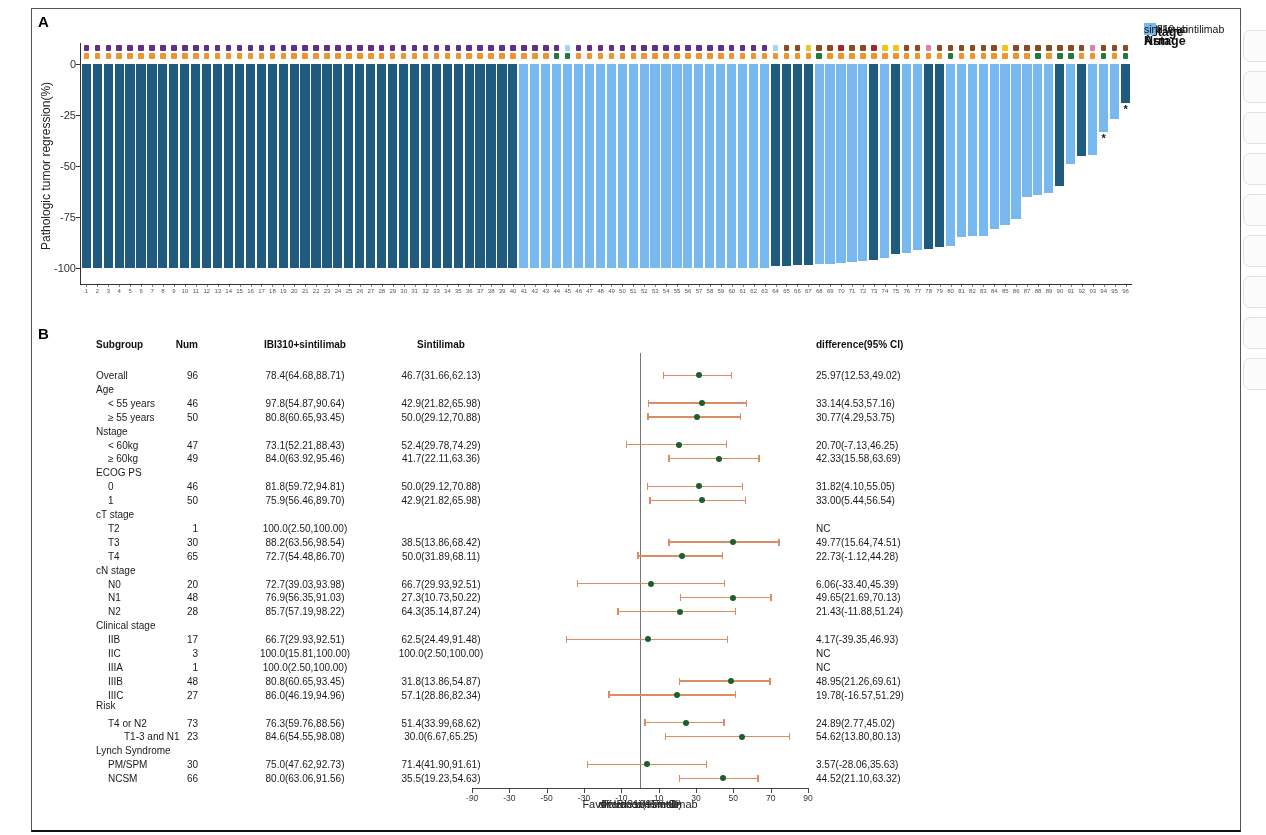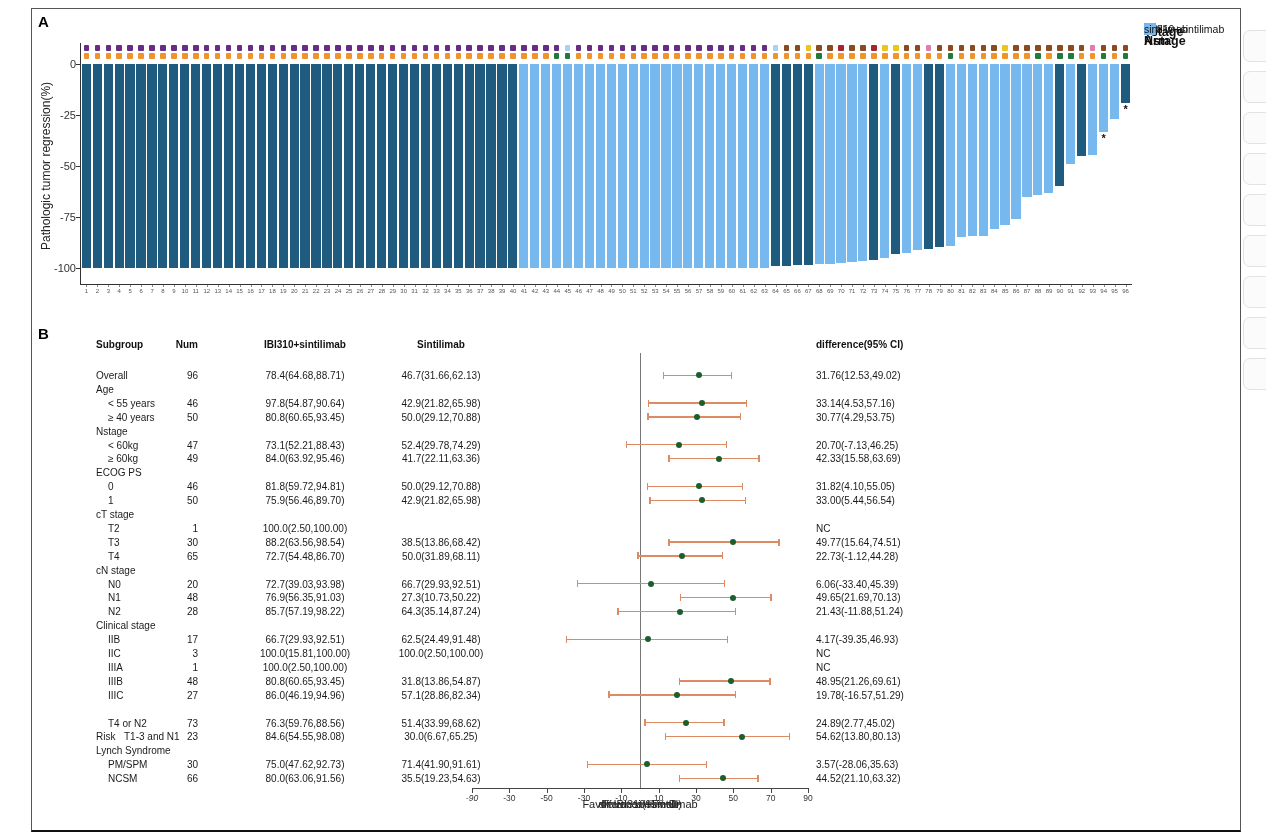--- a/index.html
+++ b/index.html
@@ -604,36 +604,36 @@
       <div style="left: 44px; top: 208px; width: 4px; height: 1px; background: rgb(51, 51, 51);"></div>
       <div class="ytlab" style="left: 14px; top: 253px; width: 30px;">-100</div>
       <div style="left: 44px; top: 259px; width: 4px; height: 1px; background: rgb(51, 51, 51);"></div>
       <div class="ast" style="left: 1067.66px; top: 124.34px; width: 8px;">*</div>
       <div class="ast" style="left: 1089.53px; top: 94.76px; width: 8px;">*</div>
       <div style="left: 607.5px; top: 344px; width: 1.5px; height: 435px; background: rgb(119, 119, 119);"></div>
       <div class="cell" style="left: 64px; top: 361px;">Overall</div>
       <div class="cell" style="left: 118px; top: 361px; width: 48px; text-align: right;">96</div>
       <div class="cell" style="left: 198px; top: 361px; width: 150px; text-align: center;">78.4(64.68,88.71)</div>
       <div class="cell" style="left: 334px; top: 361px; width: 150px; text-align: center;">46.7(31.66,62.13)</div>
-      <div class="cell" style="left: 784px; top: 361px;">31.76(12.53,49.02)</div>
+      <div class="cell" style="left: 784px; top: 361px;">25.97(12.53,49.02)</div>
       <div style="left: 631.39px; top: 365.5px; width: 68.1159px; height: 1.4px; background: rgb(221, 139, 99);"></div>
       <div style="left: 630.69px; top: 362.7px; width: 1.4px; height: 7px; background: rgb(221, 139, 99);"></div>
       <div style="left: 698.806px; top: 362.7px; width: 1.4px; height: 7px; background: rgb(221, 139, 99);"></div>
       <div style="left: 664.286px; top: 363.2px; width: 6px; height: 6px; border-radius: 50%; background: rgb(29, 94, 46);"></div>
       <div class="cell" style="left: 64px; top: 374.9px;">Age</div>
       <div class="cell" style="left: 76px; top: 388.8px;">&lt; 55 years</div>
       <div class="cell" style="left: 118px; top: 388.8px; width: 48px; text-align: right;">46</div>
       <div class="cell" style="left: 198px; top: 388.8px; width: 150px; text-align: center;">97.8(54.87,90.64)</div>
       <div class="cell" style="left: 334px; top: 388.8px; width: 150px; text-align: center;">42.9(21.82,65.98)</div>
       <div class="cell" style="left: 784px; top: 388.8px;">33.14(4.53,57.16)</div>
       <div style="left: 616.456px; top: 393.3px; width: 98.2444px; height: 1.4px; background: rgb(221, 139, 99);"></div>
       <div style="left: 615.756px; top: 390.5px; width: 1.4px; height: 7px; background: rgb(221, 139, 99);"></div>
       <div style="left: 714.001px; top: 390.5px; width: 1.4px; height: 7px; background: rgb(221, 139, 99);"></div>
       <div style="left: 666.862px; top: 391px; width: 6px; height: 6px; border-radius: 50%; background: rgb(29, 94, 46);"></div>
-      <div class="cell" style="left: 76px; top: 402.7px;">≥ 40 years</div>
+      <div class="cell" style="left: 76px; top: 402.7px;">≥ 55 years</div>
       <div class="cell" style="left: 118px; top: 402.7px; width: 48px; text-align: right;">50</div>
       <div class="cell" style="left: 198px; top: 402.7px; width: 150px; text-align: center;">80.8(60.65,93.45)</div>
       <div class="cell" style="left: 334px; top: 402.7px; width: 150px; text-align: center;">50.0(29.12,70.88)</div>
       <div class="cell" style="left: 784px; top: 402.7px;">30.77(4.29,53.75)</div>
       <div style="left: 616.008px; top: 407.2px; width: 92.327px; height: 1.4px; background: rgb(221, 139, 99);"></div>
       <div style="left: 615.308px; top: 404.4px; width: 1.4px; height: 7px; background: rgb(221, 139, 99);"></div>
       <div style="left: 707.635px; top: 404.4px; width: 1.4px; height: 7px; background: rgb(221, 139, 99);"></div>
       <div style="left: 662.438px; top: 404.9px; width: 6px; height: 6px; border-radius: 50%; background: rgb(29, 94, 46);"></div>
       <div class="cell" style="left: 64px; top: 416.6px;">Nstage</div>
       <div class="cell" style="left: 76px; top: 430.5px;">&lt; 60kg</div>
@@ -754,21 +754,21 @@
       <div style="left: 696.375px; top: 669px; width: 6px; height: 6px; border-radius: 50%; background: rgb(29, 94, 46);"></div>
       <div class="cell" style="left: 76px; top: 680.7px;">IIIC</div>
       <div class="cell" style="left: 118px; top: 680.7px; width: 48px; text-align: right;">27</div>
       <div class="cell" style="left: 198px; top: 680.7px; width: 150px; text-align: center;">86.0(46.19,94.96)</div>
       <div class="cell" style="left: 334px; top: 680.7px; width: 150px; text-align: center;">57.1(28.86,82.34)</div>
       <div class="cell" style="left: 784px; top: 680.7px;">19.78(-16.57,51.29)</div>
       <div style="left: 577.069px; top: 685.2px; width: 126.674px; height: 1.4px; background: rgb(221, 139, 99);"></div>
       <div style="left: 576.369px; top: 682.4px; width: 1.4px; height: 7px; background: rgb(221, 139, 99);"></div>
       <div style="left: 703.043px; top: 682.4px; width: 1.4px; height: 7px; background: rgb(221, 139, 99);"></div>
       <div style="left: 641.923px; top: 682.9px; width: 6px; height: 6px; border-radius: 50%; background: rgb(29, 94, 46);"></div>
-      <div class="cell" style="left: 64px; top: 722px;">Risk</div>
+      <div class="cell" style="left: 64px; top: 691px;">Risk</div>
       <div class="cell" style="left: 76px; top: 708.5px;">T4 or N2</div>
       <div class="cell" style="left: 118px; top: 708.5px; width: 48px; text-align: right;">73</div>
       <div class="cell" style="left: 198px; top: 708.5px; width: 150px; text-align: center;">76.3(59.76,88.56)</div>
       <div class="cell" style="left: 334px; top: 708.5px; width: 150px; text-align: center;">51.4(33.99,68.62)</div>
       <div class="cell" style="left: 784px; top: 708.5px;">24.89(2.77,45.02)</div>
       <div style="left: 613.171px; top: 713px; width: 78.8681px; height: 1.4px; background: rgb(221, 139, 99);"></div>
       <div style="left: 612.471px; top: 710.2px; width: 1.4px; height: 7px; background: rgb(221, 139, 99);"></div>
       <div style="left: 691.339px; top: 710.2px; width: 1.4px; height: 7px; background: rgb(221, 139, 99);"></div>
       <div style="left: 651.462px; top: 710.7px; width: 6px; height: 6px; border-radius: 50%; background: rgb(29, 94, 46);"></div>
       <div class="cell" style="left: 76px; top: 722.4px; margin-left: 16px;">T1-3 and N1</div>

